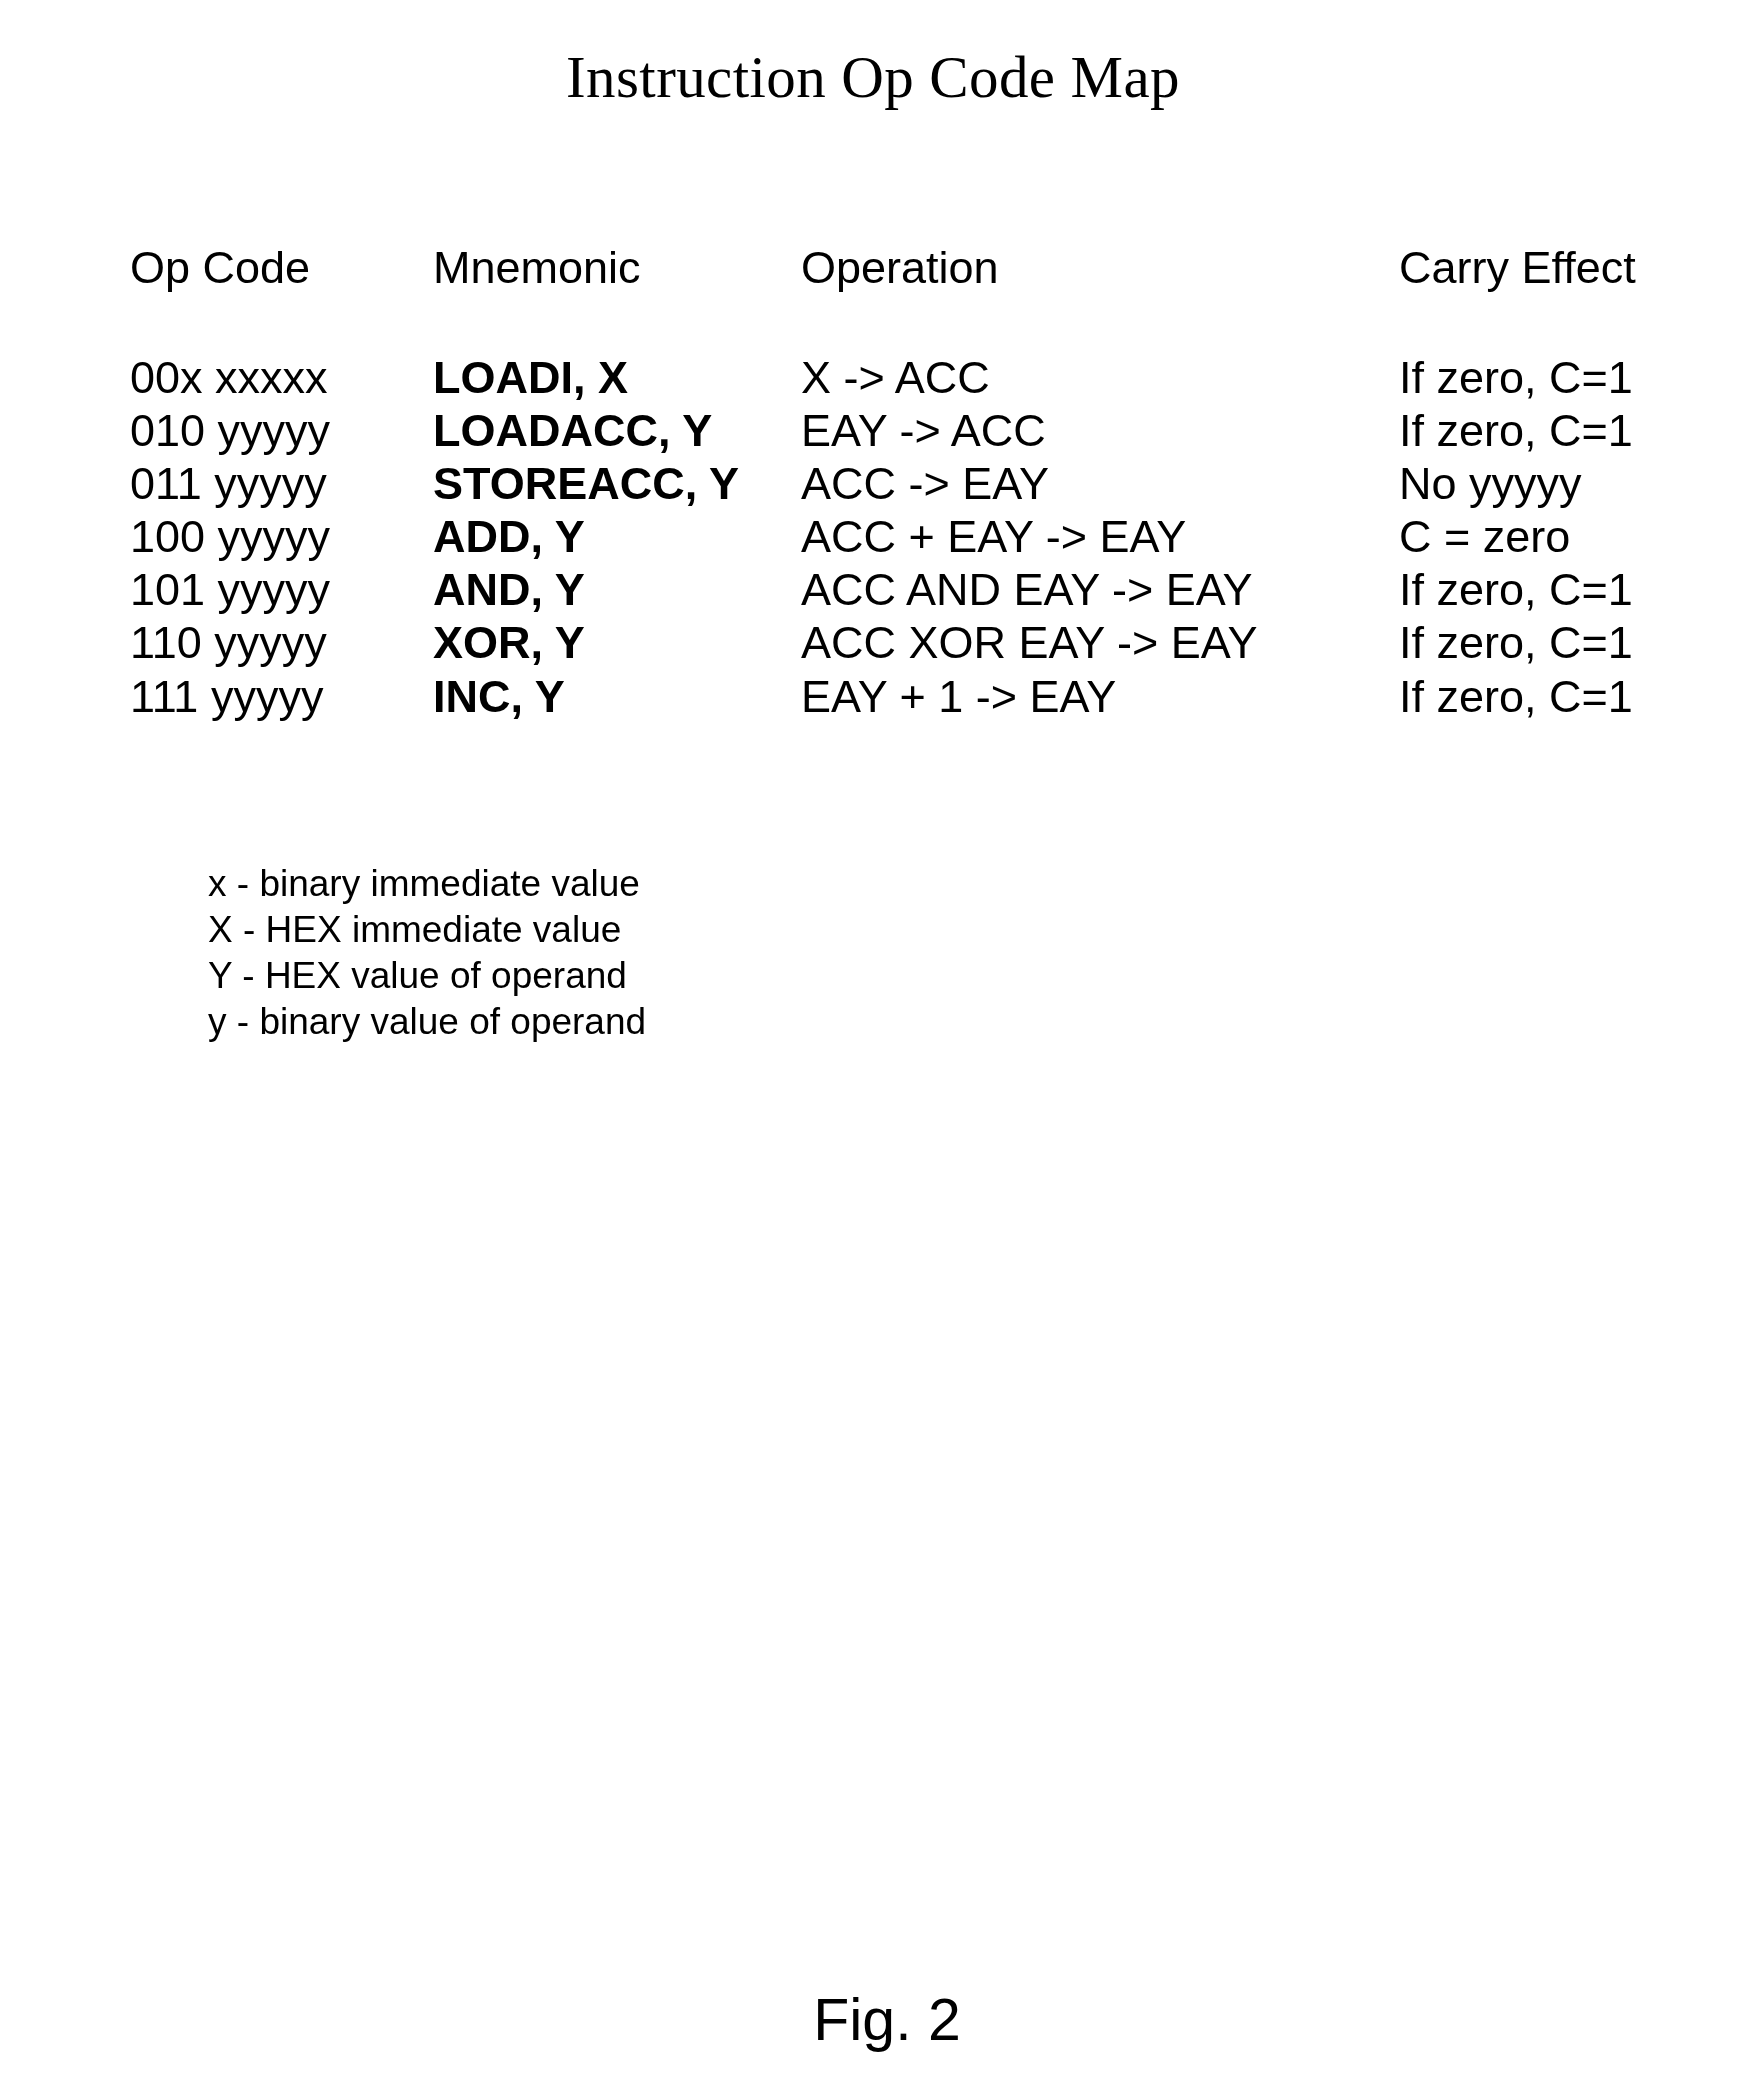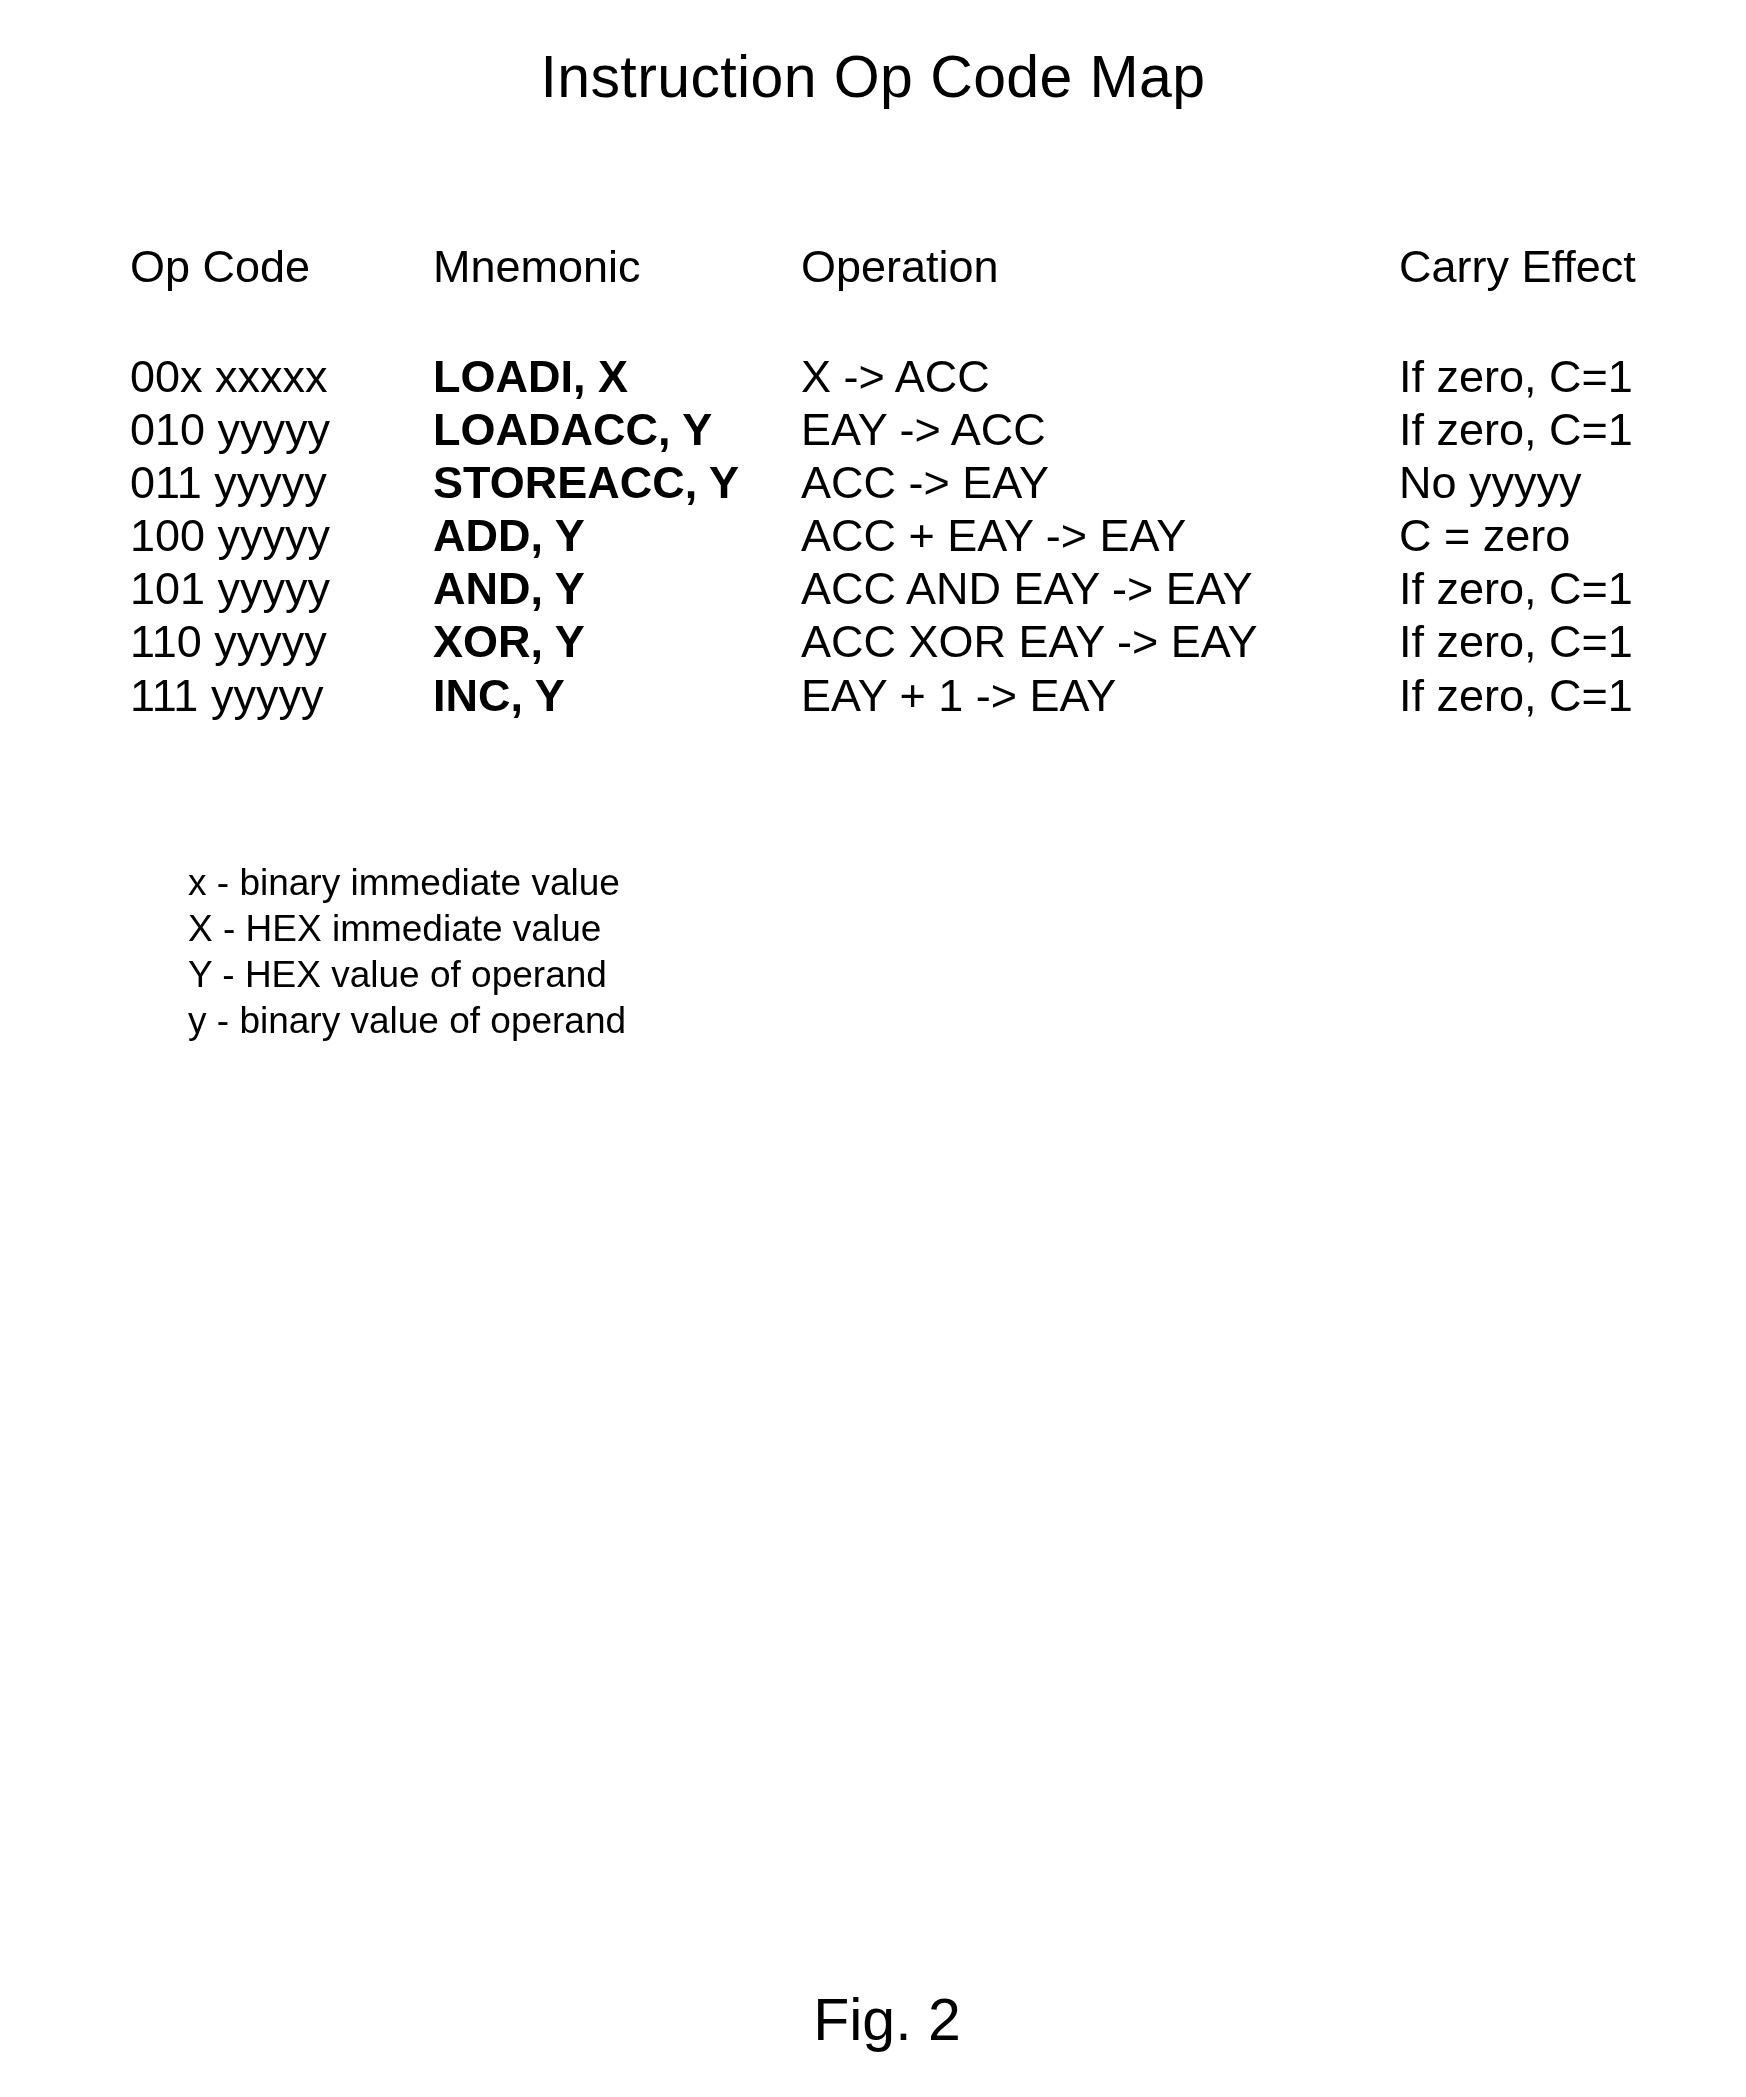--- a/index.html
+++ b/index.html
@@ -16,41 +16,42 @@
     padding: 43px 130px 43px 130px;
     position: relative;
   }
   .title {
     text-align: center;
     font-size: 59px;
     font-weight: 400;
     margin-top: 0;
     margin-bottom: 130px;
     letter-spacing: 0.4px;
+    font-family: Liberation Serif, serif;
   }
   .table {
     display: grid;
     grid-template-columns: 303px 368px 598px 296px;
     font-size: 45px;
     line-height: 1.15;
   }
   .table .hdr {
     font-weight: 400;
     padding-bottom: 58px;
   }
   .table .cell {
     padding-bottom: 1.4px;
     white-space: nowrap;
   }
   .mnem {
     font-weight: 700;
   }
   .legend {
     margin-top: 137px;
-    margin-left: 58px;
+    margin-left: 78px;
     font-size: 37px;
     line-height: 1.25;
   }
   .figlabel {
     position: absolute;
     bottom: 43px;
     left: 0;
     right: 0;
     text-align: center;
     font-size: 59px;

